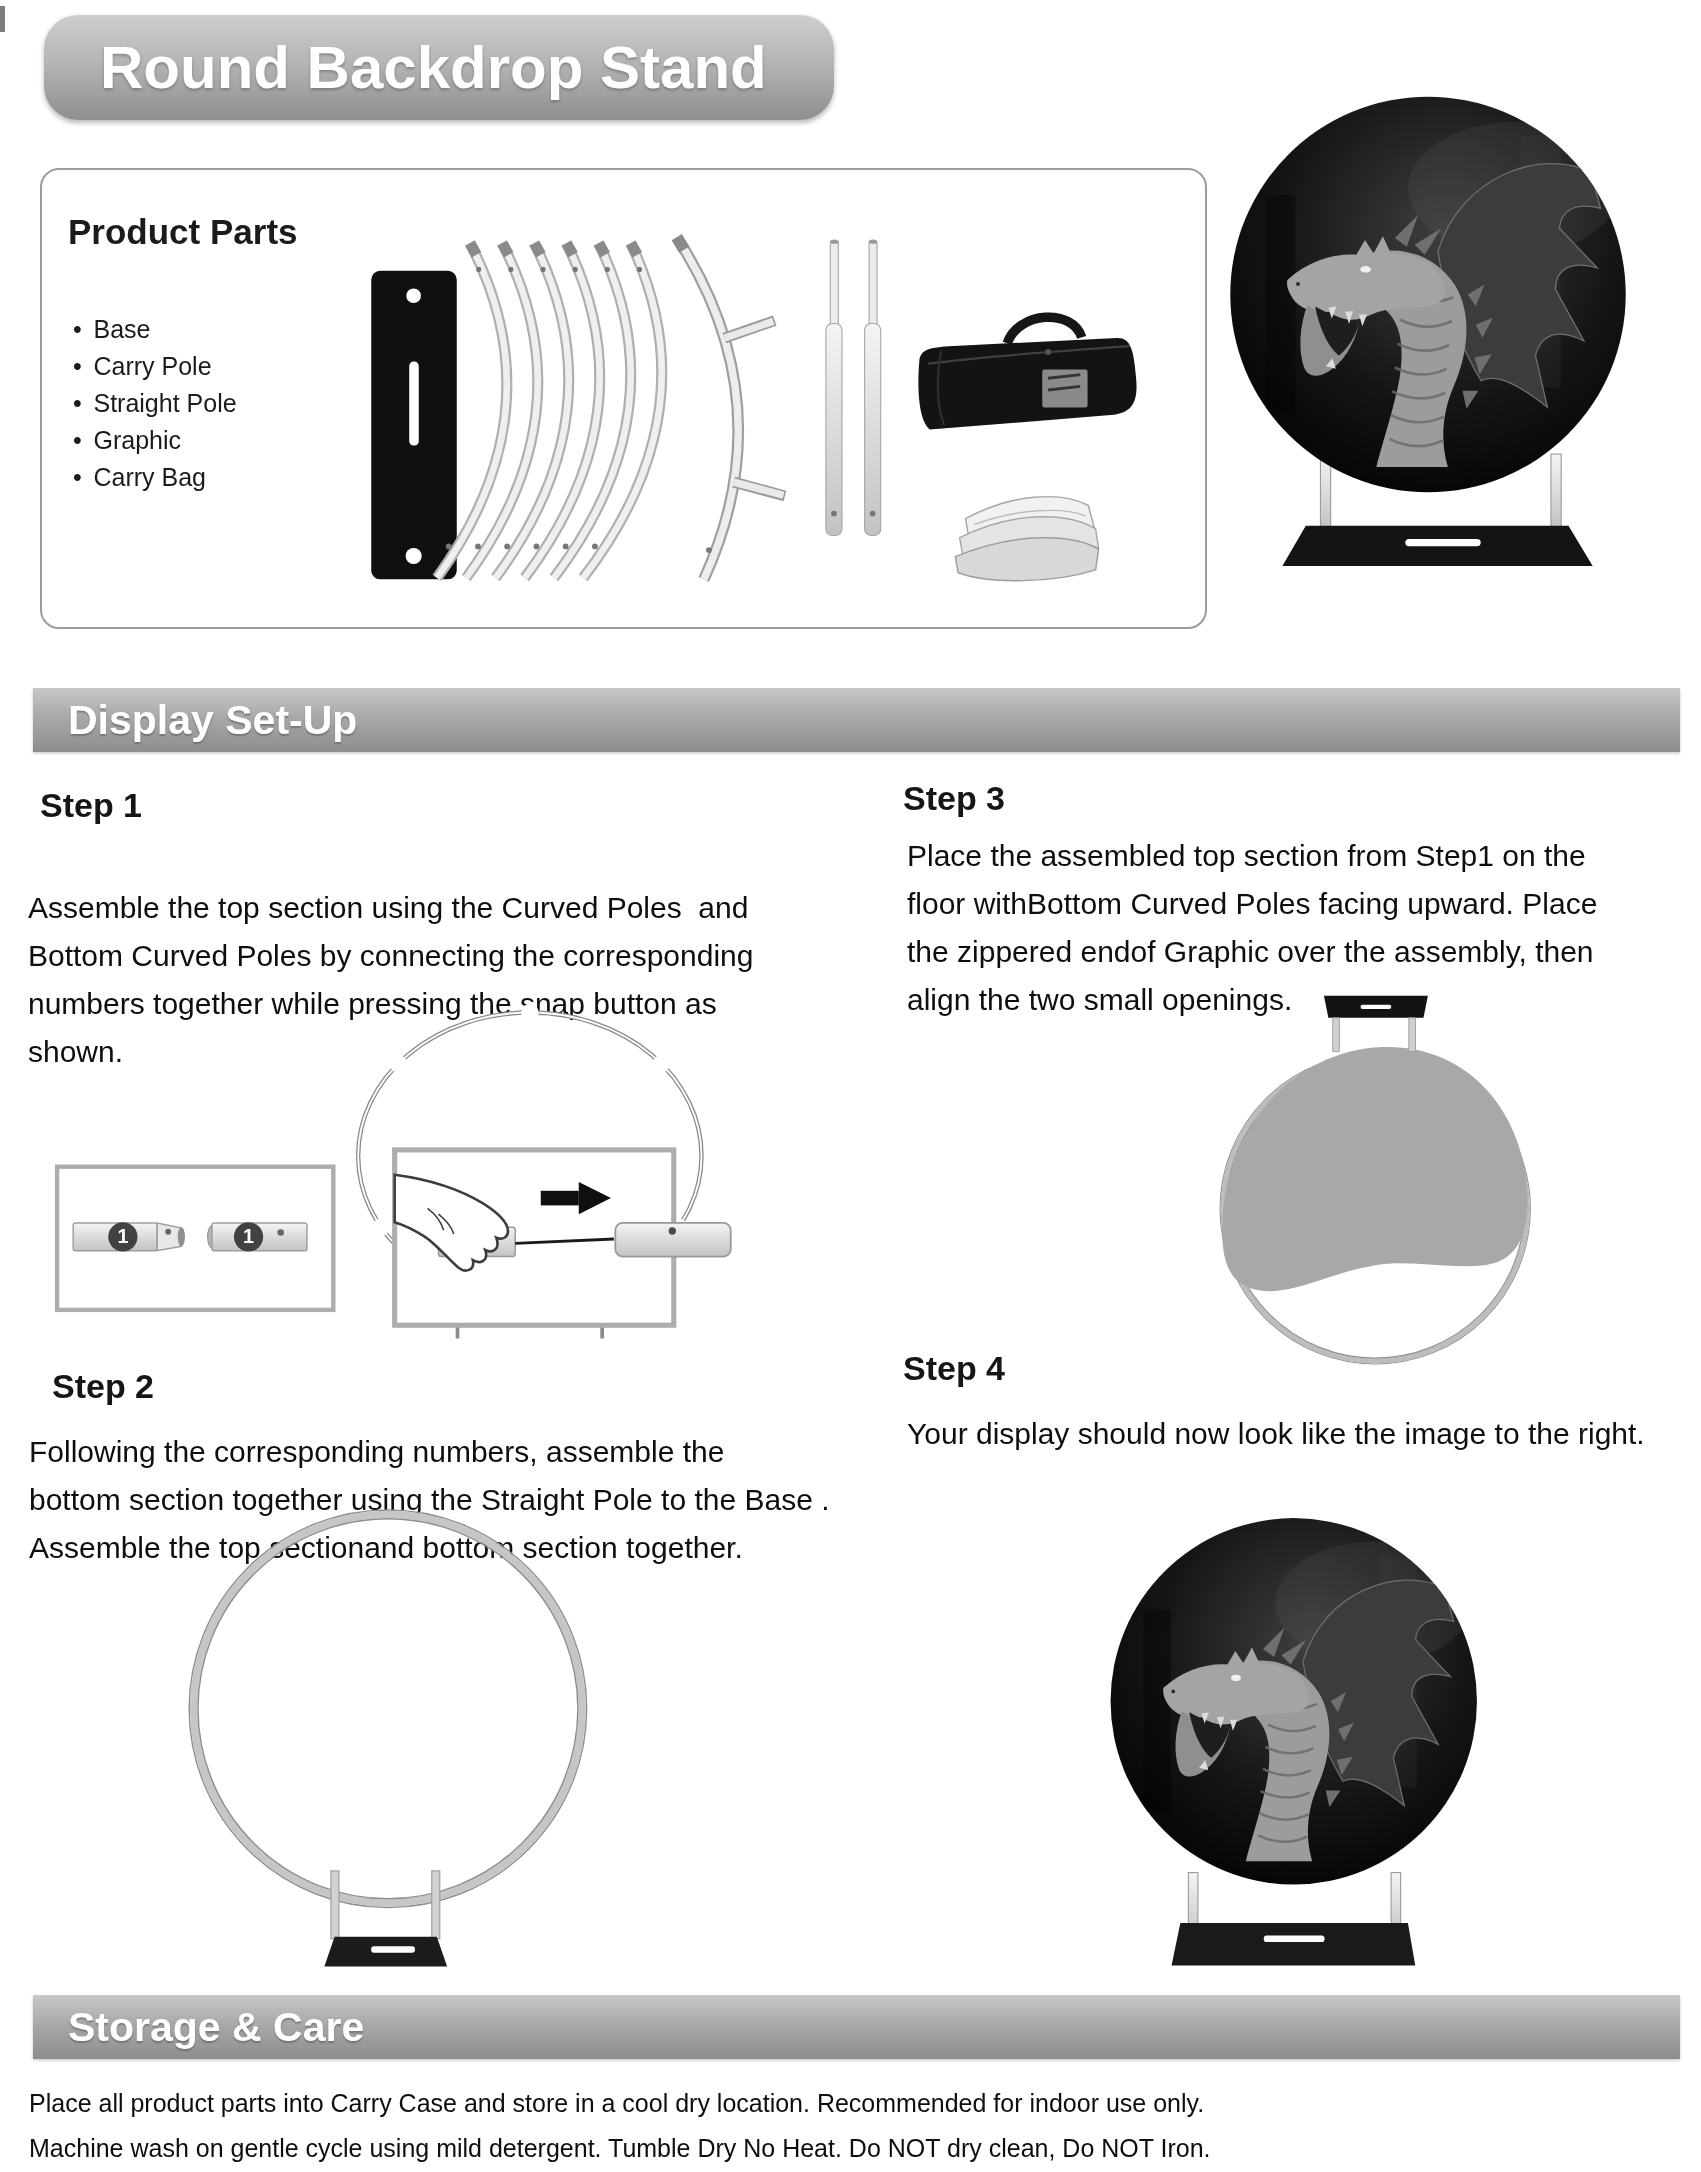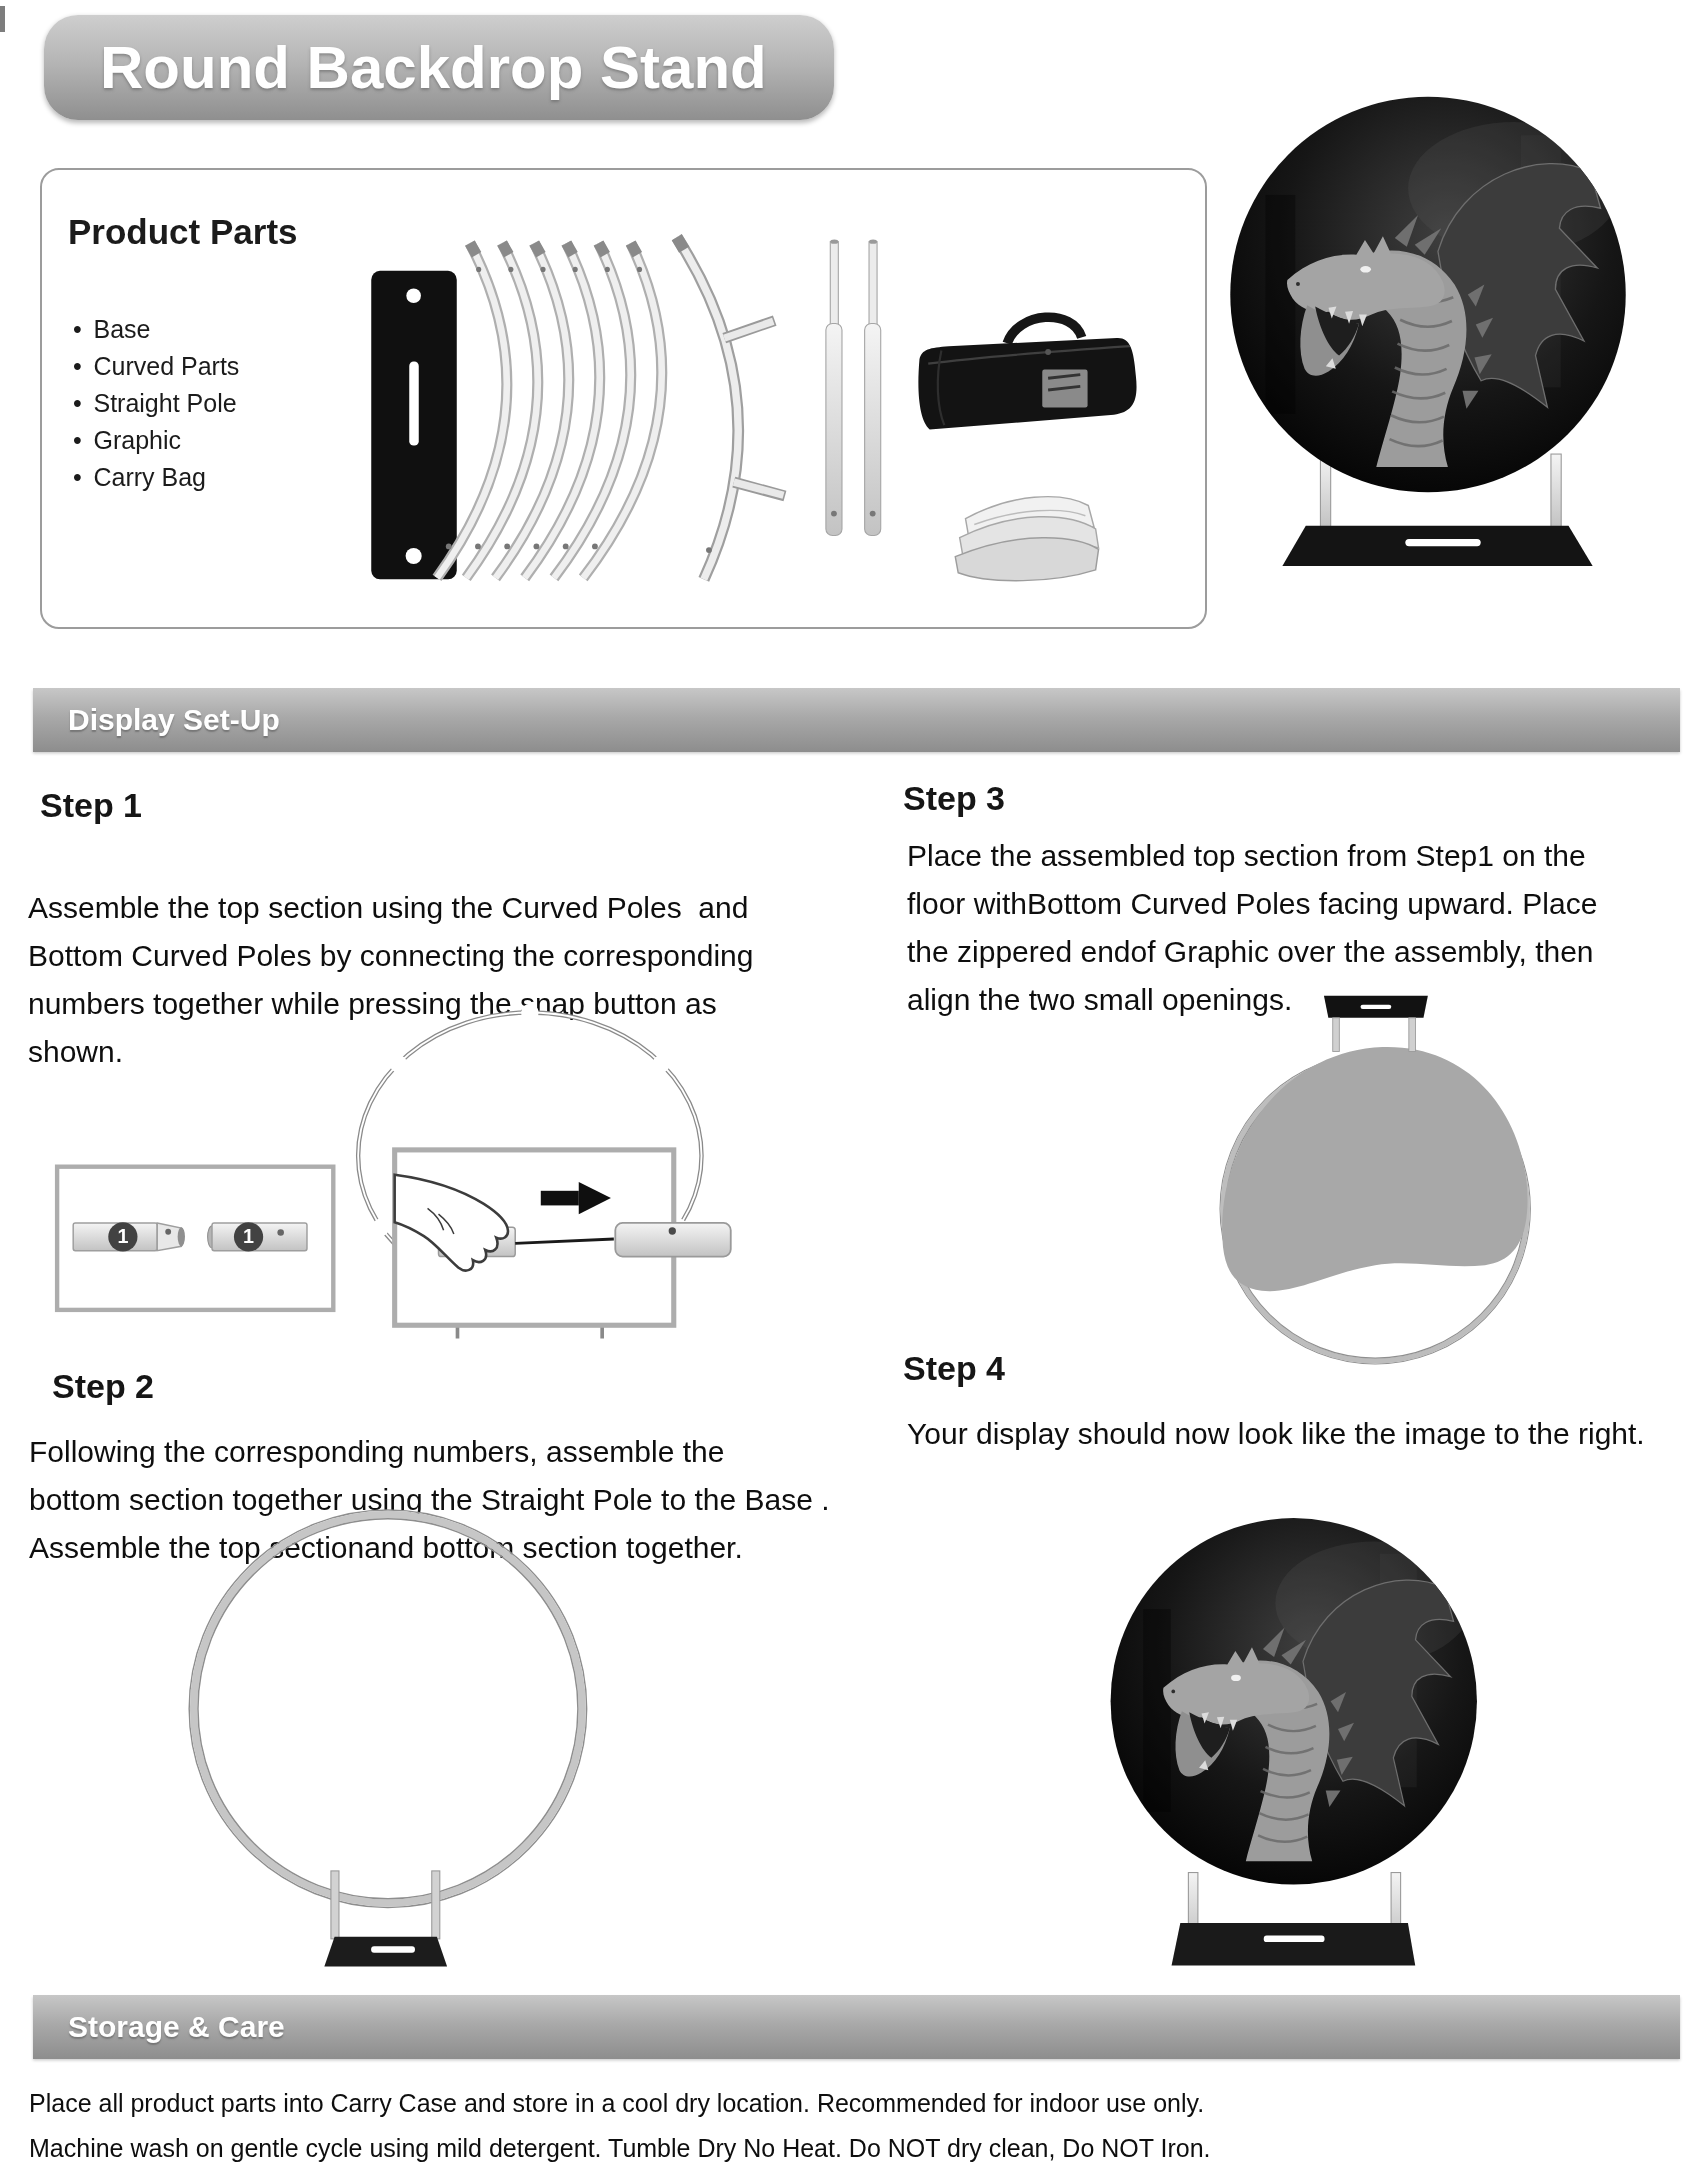--- a/index.html
+++ b/index.html
@@ -12,21 +12,21 @@
     background:linear-gradient(180deg,#cecece 0%,#b5b5b5 45%,#8f8f8f 100%);
     box-shadow:0 2.9px 5.1px rgba(0,0,0,.28);display:flex;align-items:center;padding-left:56px;box-sizing:border-box;}
   .title-banner span{font-size:60px;font-weight:bold;color:#ffffff;letter-spacing:0px;
     text-shadow:0 2.2px 2.9px rgba(92,92,92,.55);white-space:nowrap;}
 
   
   .section-banner{position:absolute;left:33px;width:1647px;height:64px;
     background:linear-gradient(180deg,#c7c7c7 0%,#a9a9a9 45%,#8d8d8d 100%);
     display:flex;align-items:center;padding-left:35px;box-sizing:border-box;
     box-shadow:0 1.5px 2.9px rgba(0,0,0,.22);}
-  .section-banner span{font-size:30px;font-weight:bold;color:#fff;text-shadow:0 1.5px 1.5px rgba(80,80,80,.5);}
+  .section-banner span{font-size:41px;font-weight:bold;color:#fff;text-shadow:0 1.5px 1.5px rgba(80,80,80,.5);}
   #banner-display{top:688px;}
   #banner-storage{top:1995px;}
 
   
   .parts-box{position:absolute;left:40px;top:168px;width:1163px;height:457px;
     border:2.9px solid #9c9c9c;border-radius:19px;background:#fff;}
   .parts-heading{position:absolute;left:26px;top:42px;font-size:35px;font-weight:bold;color:#1b1b1b;}
   .parts-list{position:absolute;left:31px;top:145px;margin:0;padding:0;list-style:none;}
   .parts-list li{font-size:25px;color:#1b1b1b;margin-bottom:8px;display:flex;align-items:center;}
   .parts-list .bullet{font-size:25px;margin-right:11.7px;}
@@ -114,21 +114,21 @@
 
   <section class="parts-box">
     <h2 class="parts-heading" style="margin:0">Product Parts</h2>
     <ul class="parts-list">
       <li>
           <span class="bullet">•</span>
           <span>Base</span>
         </li>
       <li>
           <span class="bullet">•</span>
-          <span>Curved Parts</span>
+          <span>Carry Pole</span>
         </li>
       <li>
           <span class="bullet">•</span>
           <span>Straight Pole</span>
         </li>
       <li>
           <span class="bullet">•</span>
           <span>Graphic</span>
         </li>
       <li>

